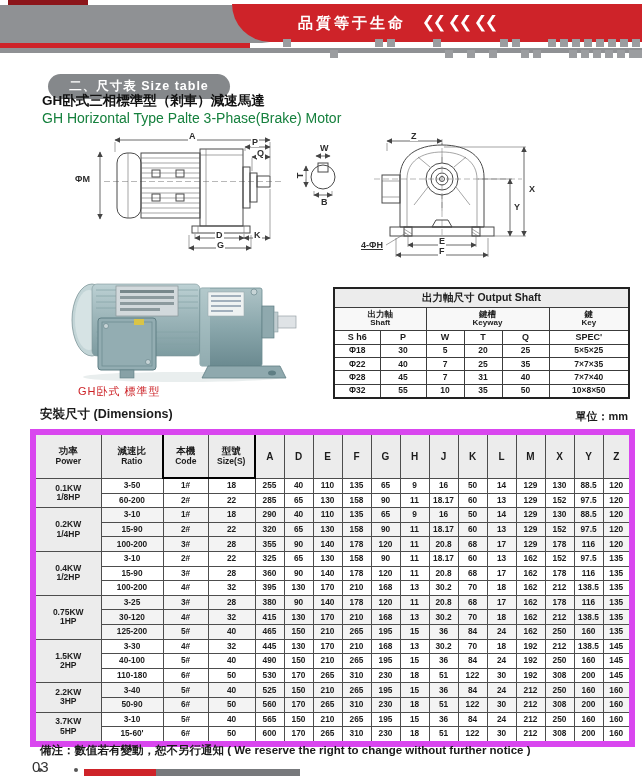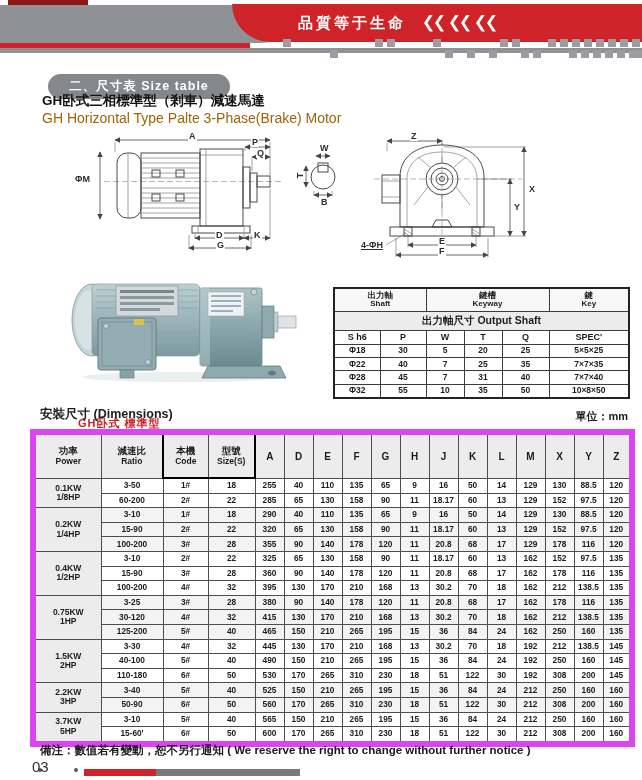--- a/index.html
+++ b/index.html
@@ -17,34 +17,34 @@
   .chevs{display:inline-flex;gap:6px;margin-left:18px;}
   .chev{display:inline-flex;gap:2px;}
   .stk{width:9px;height:17px;background:#fff;
        clip-path:polygon(62% 0,0 50%,62% 100%,100% 100%,38% 50%,100% 0);}
   .sq{position:absolute;background:#9b9da0;width:8px;height:8px;}
   
   .pill{position:absolute;left:48px;top:62px;width:182px;height:25px;background:#85888b;
         border-radius:13px;color:#fff;font-size:12.5px;font-weight:bold;
         display:flex;align-items:center;justify-content:center;letter-spacing:1px;margin-top:12px;}
   .title-zh{position:absolute;left:42px;top:92px;font-size:13.5px;font-weight:bold;color:#111;}
-  .title-en{position:absolute;left:42px;top:110px;font-size:14px;font-weight:500;color:#a16207;}
+  .title-en{position:absolute;left:42px;top:110px;font-size:14px;font-weight:500;color:#15803d;}
   
   .drawL{position:absolute;left:48px;top:131px;width:300px;height:142px;}
   .drawR{position:absolute;left:352px;top:131px;width:215px;height:142px;}
   .dlabel{position:absolute;font-size:9px;font-weight:bold;color:#2e2e2e;background:#fff;padding:0 1px;line-height:1;}
   .rot{transform:rotate(-90deg);}
   svg .ln{stroke:#4a4a4a;stroke-width:1;fill:none;}
   svg .thin{stroke:#6a6a6a;stroke-width:.6;fill:none;}
   svg .dim{stroke:#444;stroke-width:.8;fill:none;marker-start:url(#ar);marker-end:url(#ar);}
   svg .ext{stroke:#666;stroke-width:.6;fill:none;}
   svg .cl{stroke:#9a9a9a;stroke-width:.7;stroke-dasharray:6 3;fill:none;}
   
   .photo{position:absolute;left:58px;top:276px;width:240px;height:108px;}
-  .photo-cap{position:absolute;left:78px;top:384px;font-size:11px;font-weight:bold;color:#cc1f24;letter-spacing:1px;margin-top:32px;}
+  .photo-cap{position:absolute;left:78px;top:384px;font-size:11px;font-weight:normal;color:#cc1f24;letter-spacing:1px;}
   
   #ost{position:absolute;left:333px;top:287px;width:295px;border-collapse:collapse;
        table-layout:fixed;font-weight:bold;border:2px solid #222;}
   #ost td{border:1px solid #3c3c3c;text-align:center;padding:0;line-height:1.1;}
   #ost .ost-title{font-size:10.5px;height:18px;background:#ececec;}
   #ost .ost-group{height:22px;background:#f8f8f8;}
   #ost .ost-group .zh{font-size:8.5px;}
   #ost .ost-group .en{font-size:8px;}
   #ost .ost-col{height:13px;font-size:9px;}
   #ost .ost-cell{height:12.2px;font-size:8.5px;}
@@ -273,35 +273,35 @@
     <colgroup>
       <col style="width:46px">
         <col style="width:46px">
         <col style="width:38px">
       <col style="width:38px">
         <col style="width:47px">
         <col style="width:80px">
     </colgroup>
     <tbody id="ost-body">
         <tr>
+          <td class="ost-title" colspan="6">出力軸尺寸 Output Shaft</td>
+        </tr>
+        <tr>
           <td class="ost-group" colspan="2">
             <div class="zh">出力軸</div>
             <div class="en">Shaft</div>
           </td>
           <td class="ost-group" colspan="3">
             <div class="zh">鍵槽</div>
             <div class="en">Keyway</div>
           </td>
           <td class="ost-group" colspan="1">
             <div class="zh">鍵</div>
             <div class="en">Key</div>
           </td>
-        </tr>
-        <tr>
-          <td class="ost-title" colspan="6">出力軸尺寸 Output Shaft</td>
         </tr>
         <tr>
           <td class="ost-col">S  h6</td>
           <td class="ost-col">P</td>
           <td class="ost-col">W</td>
           <td class="ost-col">T</td>
           <td class="ost-col">Q</td>
           <td class="ost-col">SPEC'</td>
         </tr>
         <tr>

